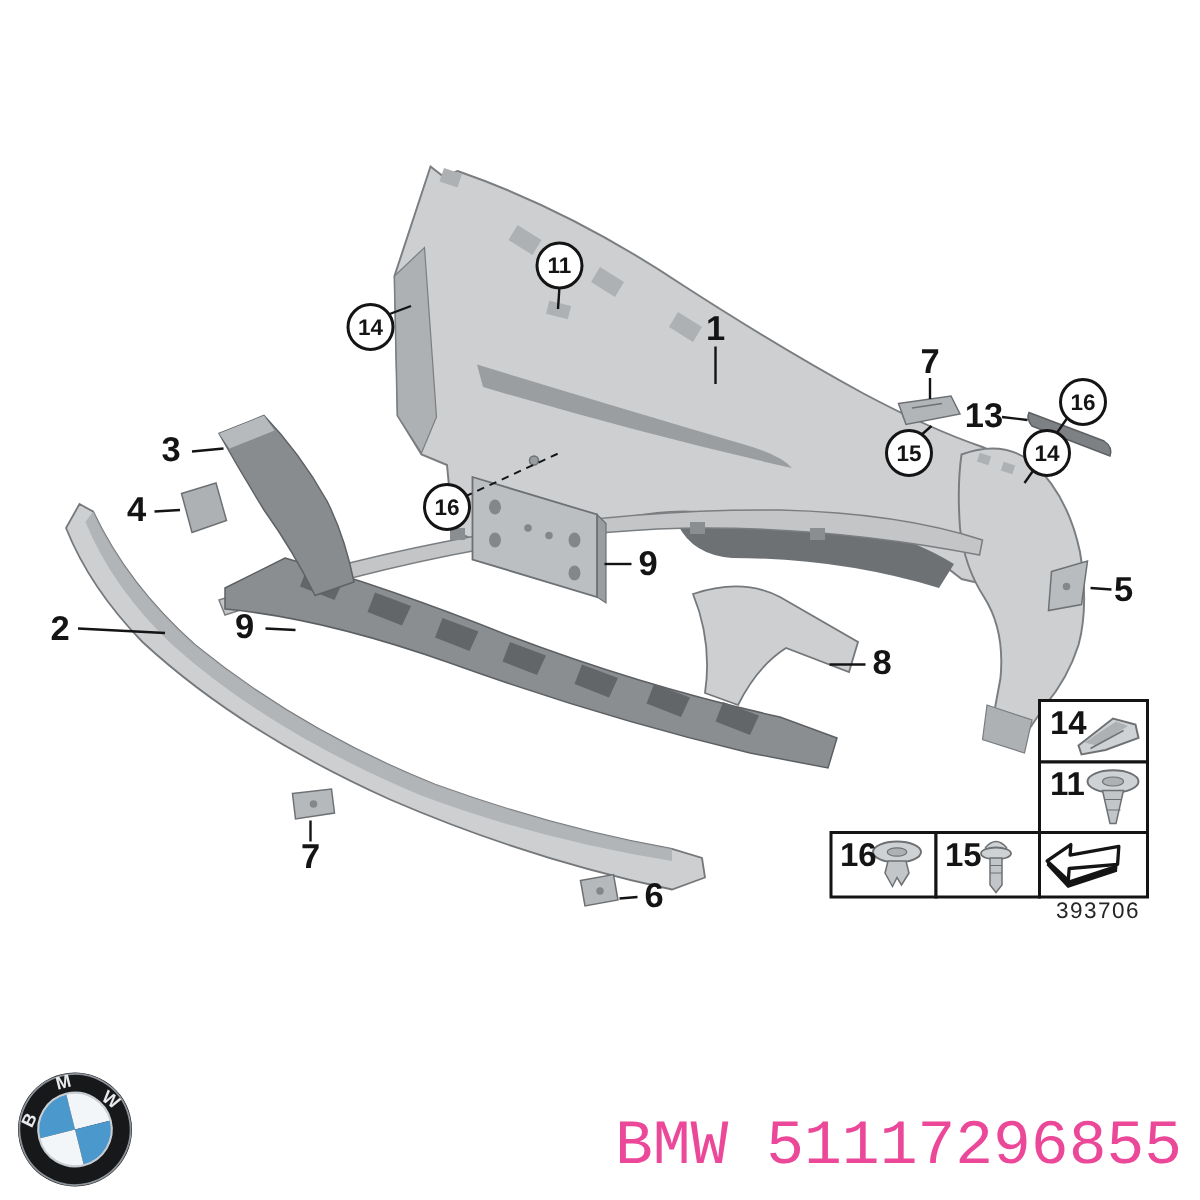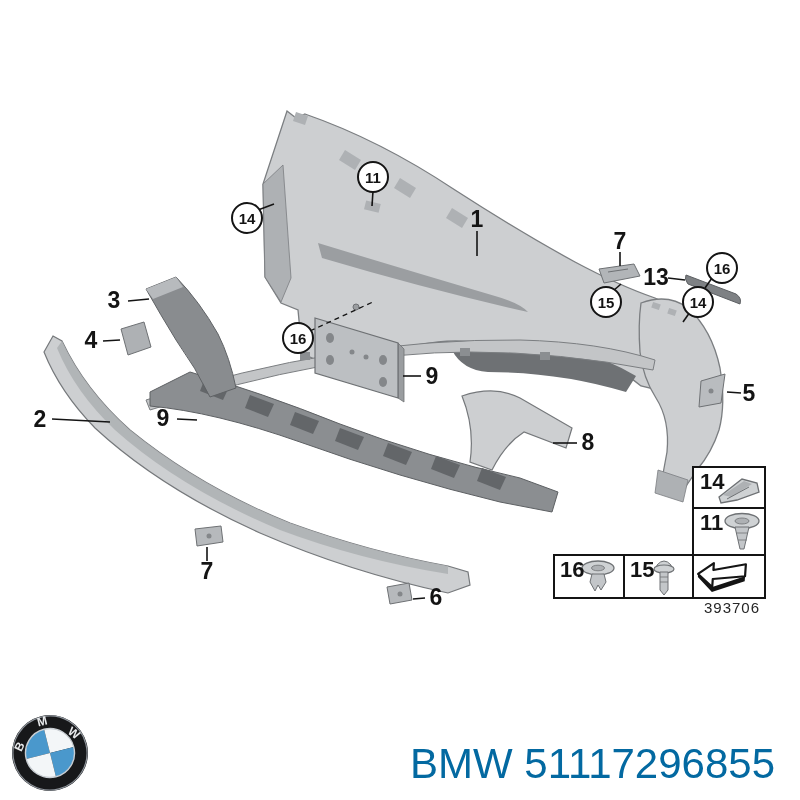--- a/index.html
+++ b/index.html
@@ -8,21 +8,21 @@
   svg{display:block;}
   .art{position:absolute;left:0;top:0;}
   .callout{position:absolute;transform:translate(-50%,-50%);color:#141414;font-weight:bold;
            white-space:nowrap;z-index:5;}
   .plain{font-size:23px;}
   .circled{width:28px;height:28px;border:2px solid #141414;border-radius:50%;
            font-size:15px;display:flex;align-items:center;justify-content:center;background:#fff;}
   .cellnum{position:absolute;font-weight:bold;font-size:22px;color:#141414;z-index:6;}
   .diagnum{position:absolute;left:704px;top:599px;font-size:15px;color:#262626;
            letter-spacing:1px;z-index:6;}
-  .caption{position:absolute;left:410px;top:740px;font-size:42px;color:#0369a1;z-index:6;}
+  .caption{position:absolute;left:410px;top:740px;font-size:42px;color:#ec4899;z-index:6;font-family:Liberation Mono, monospace;}
   .logo{position:absolute;left:9px;top:712px;z-index:6;}
 </style>
 </head>
 <body>
 
 <div class="stage">
 
   <svg class="art" width="800" height="800" viewBox="0 0 800 800">
 
     <g>

